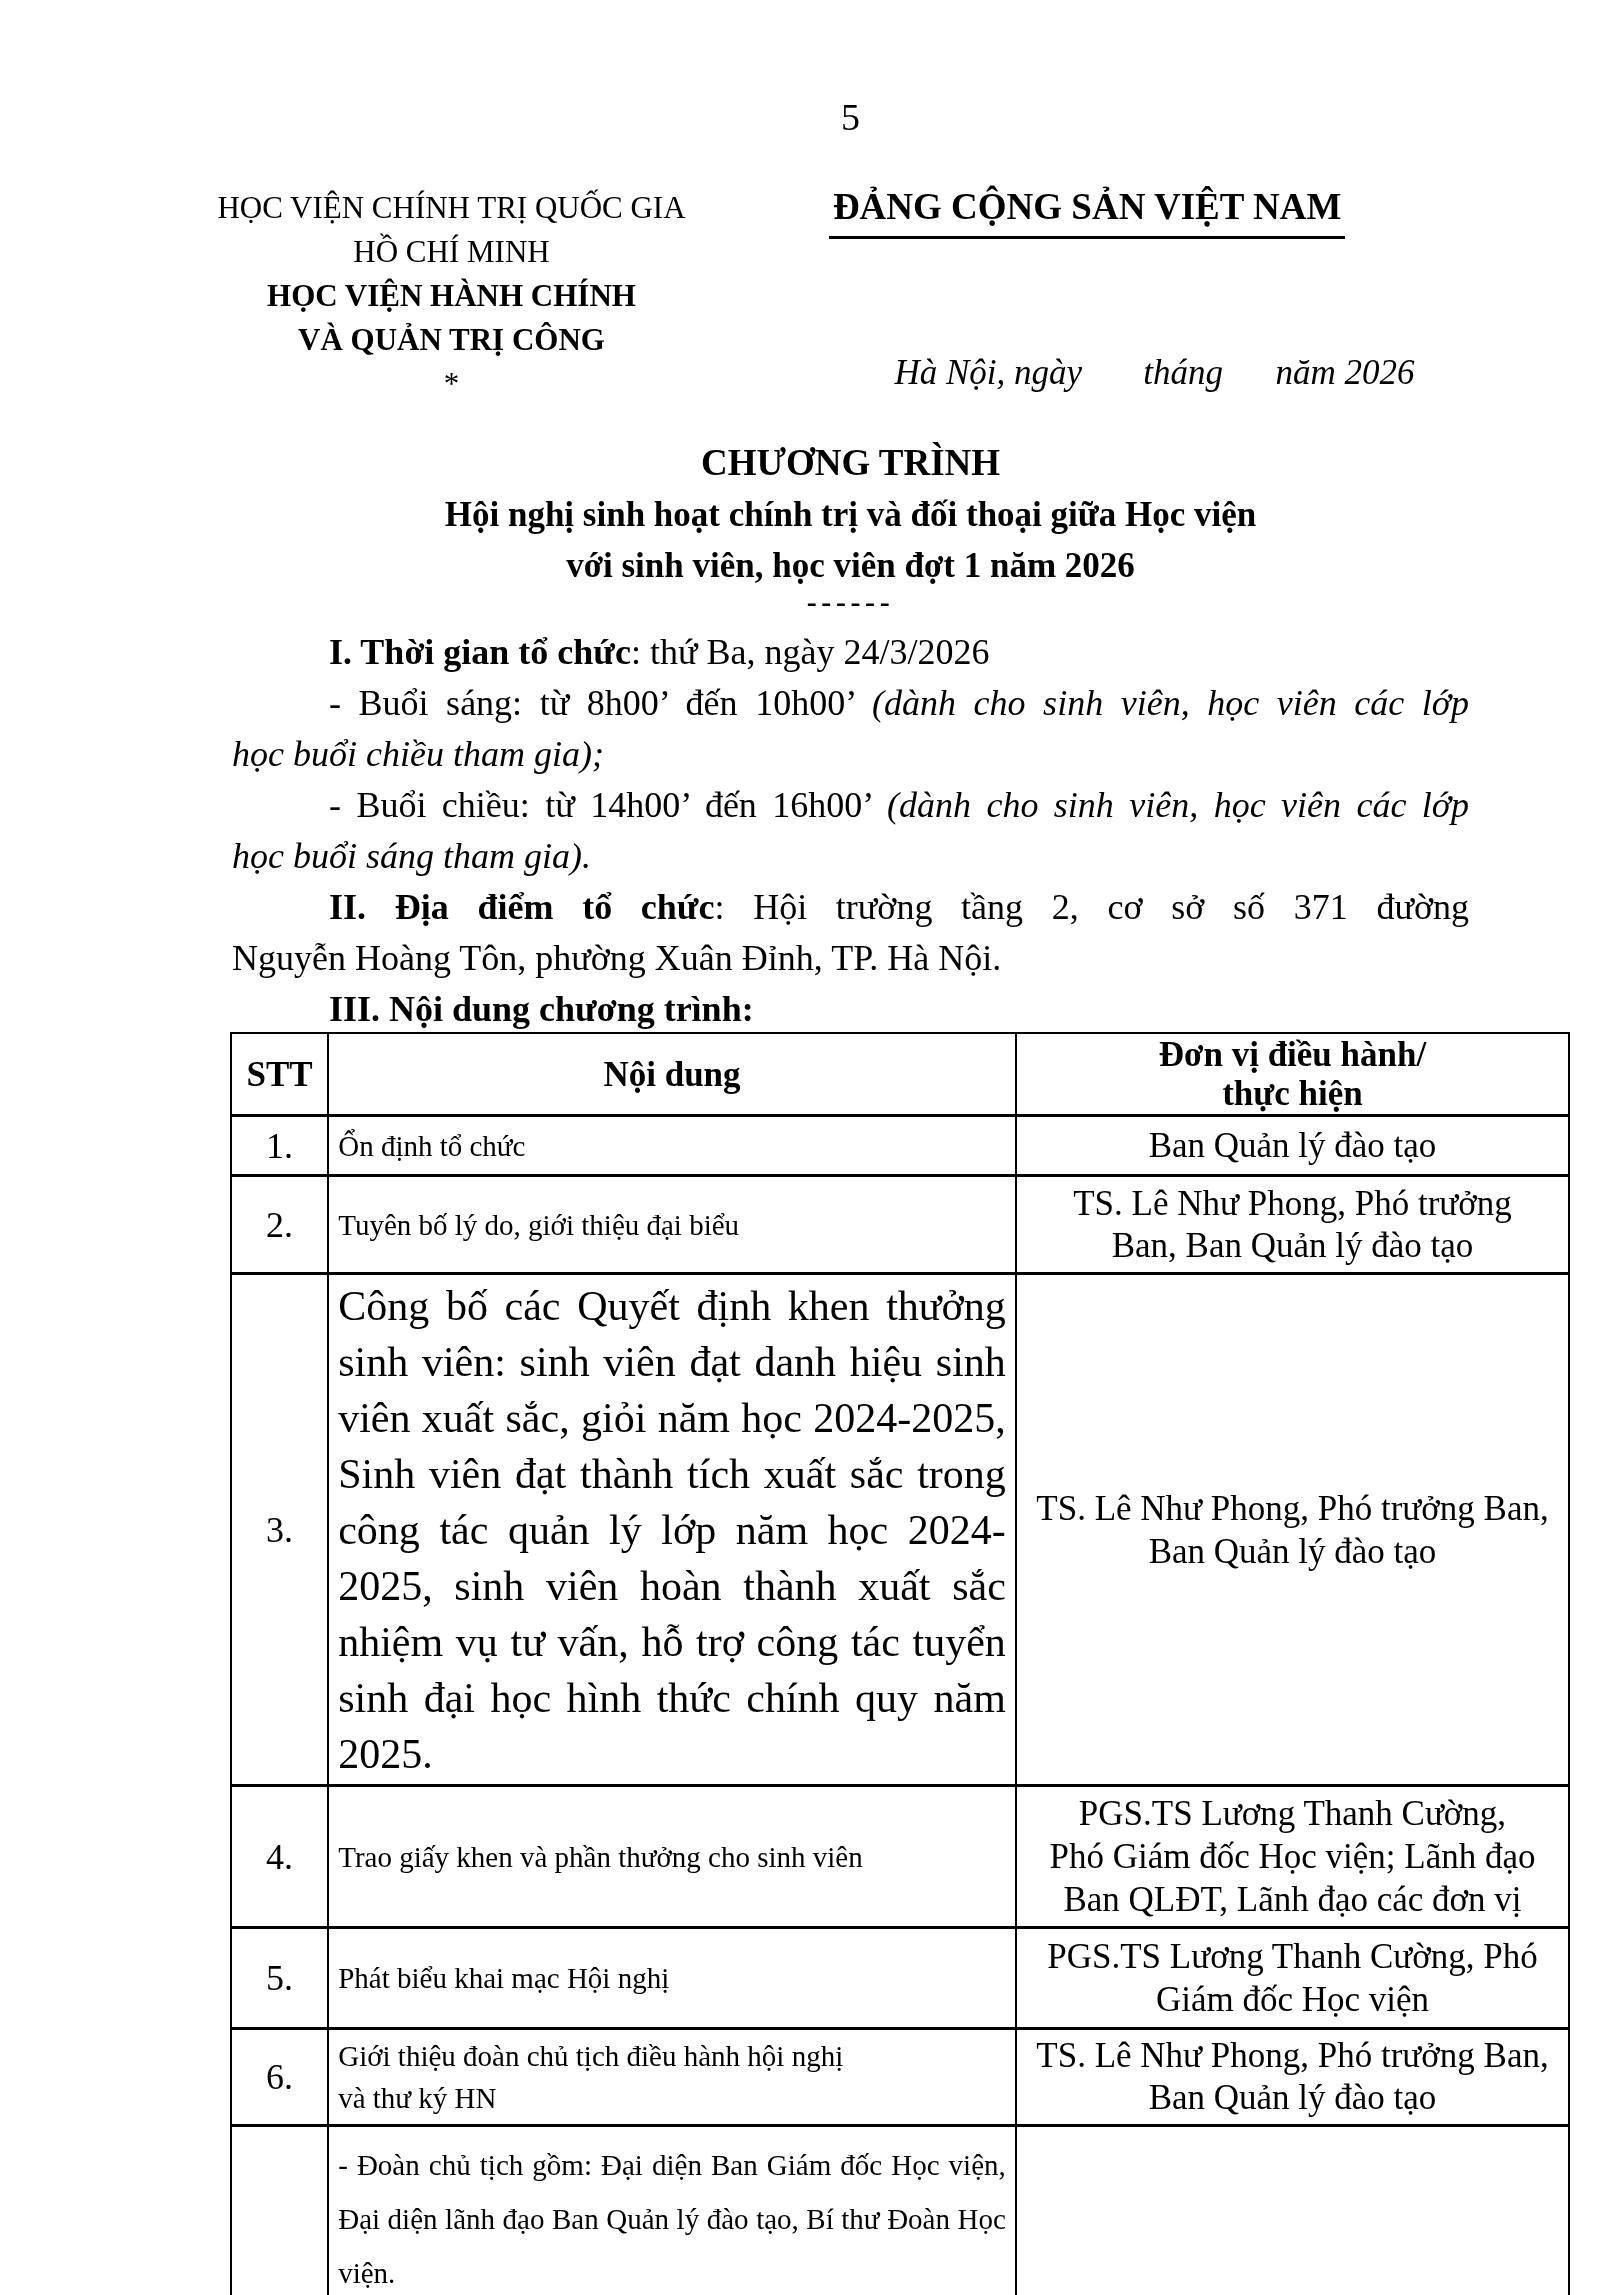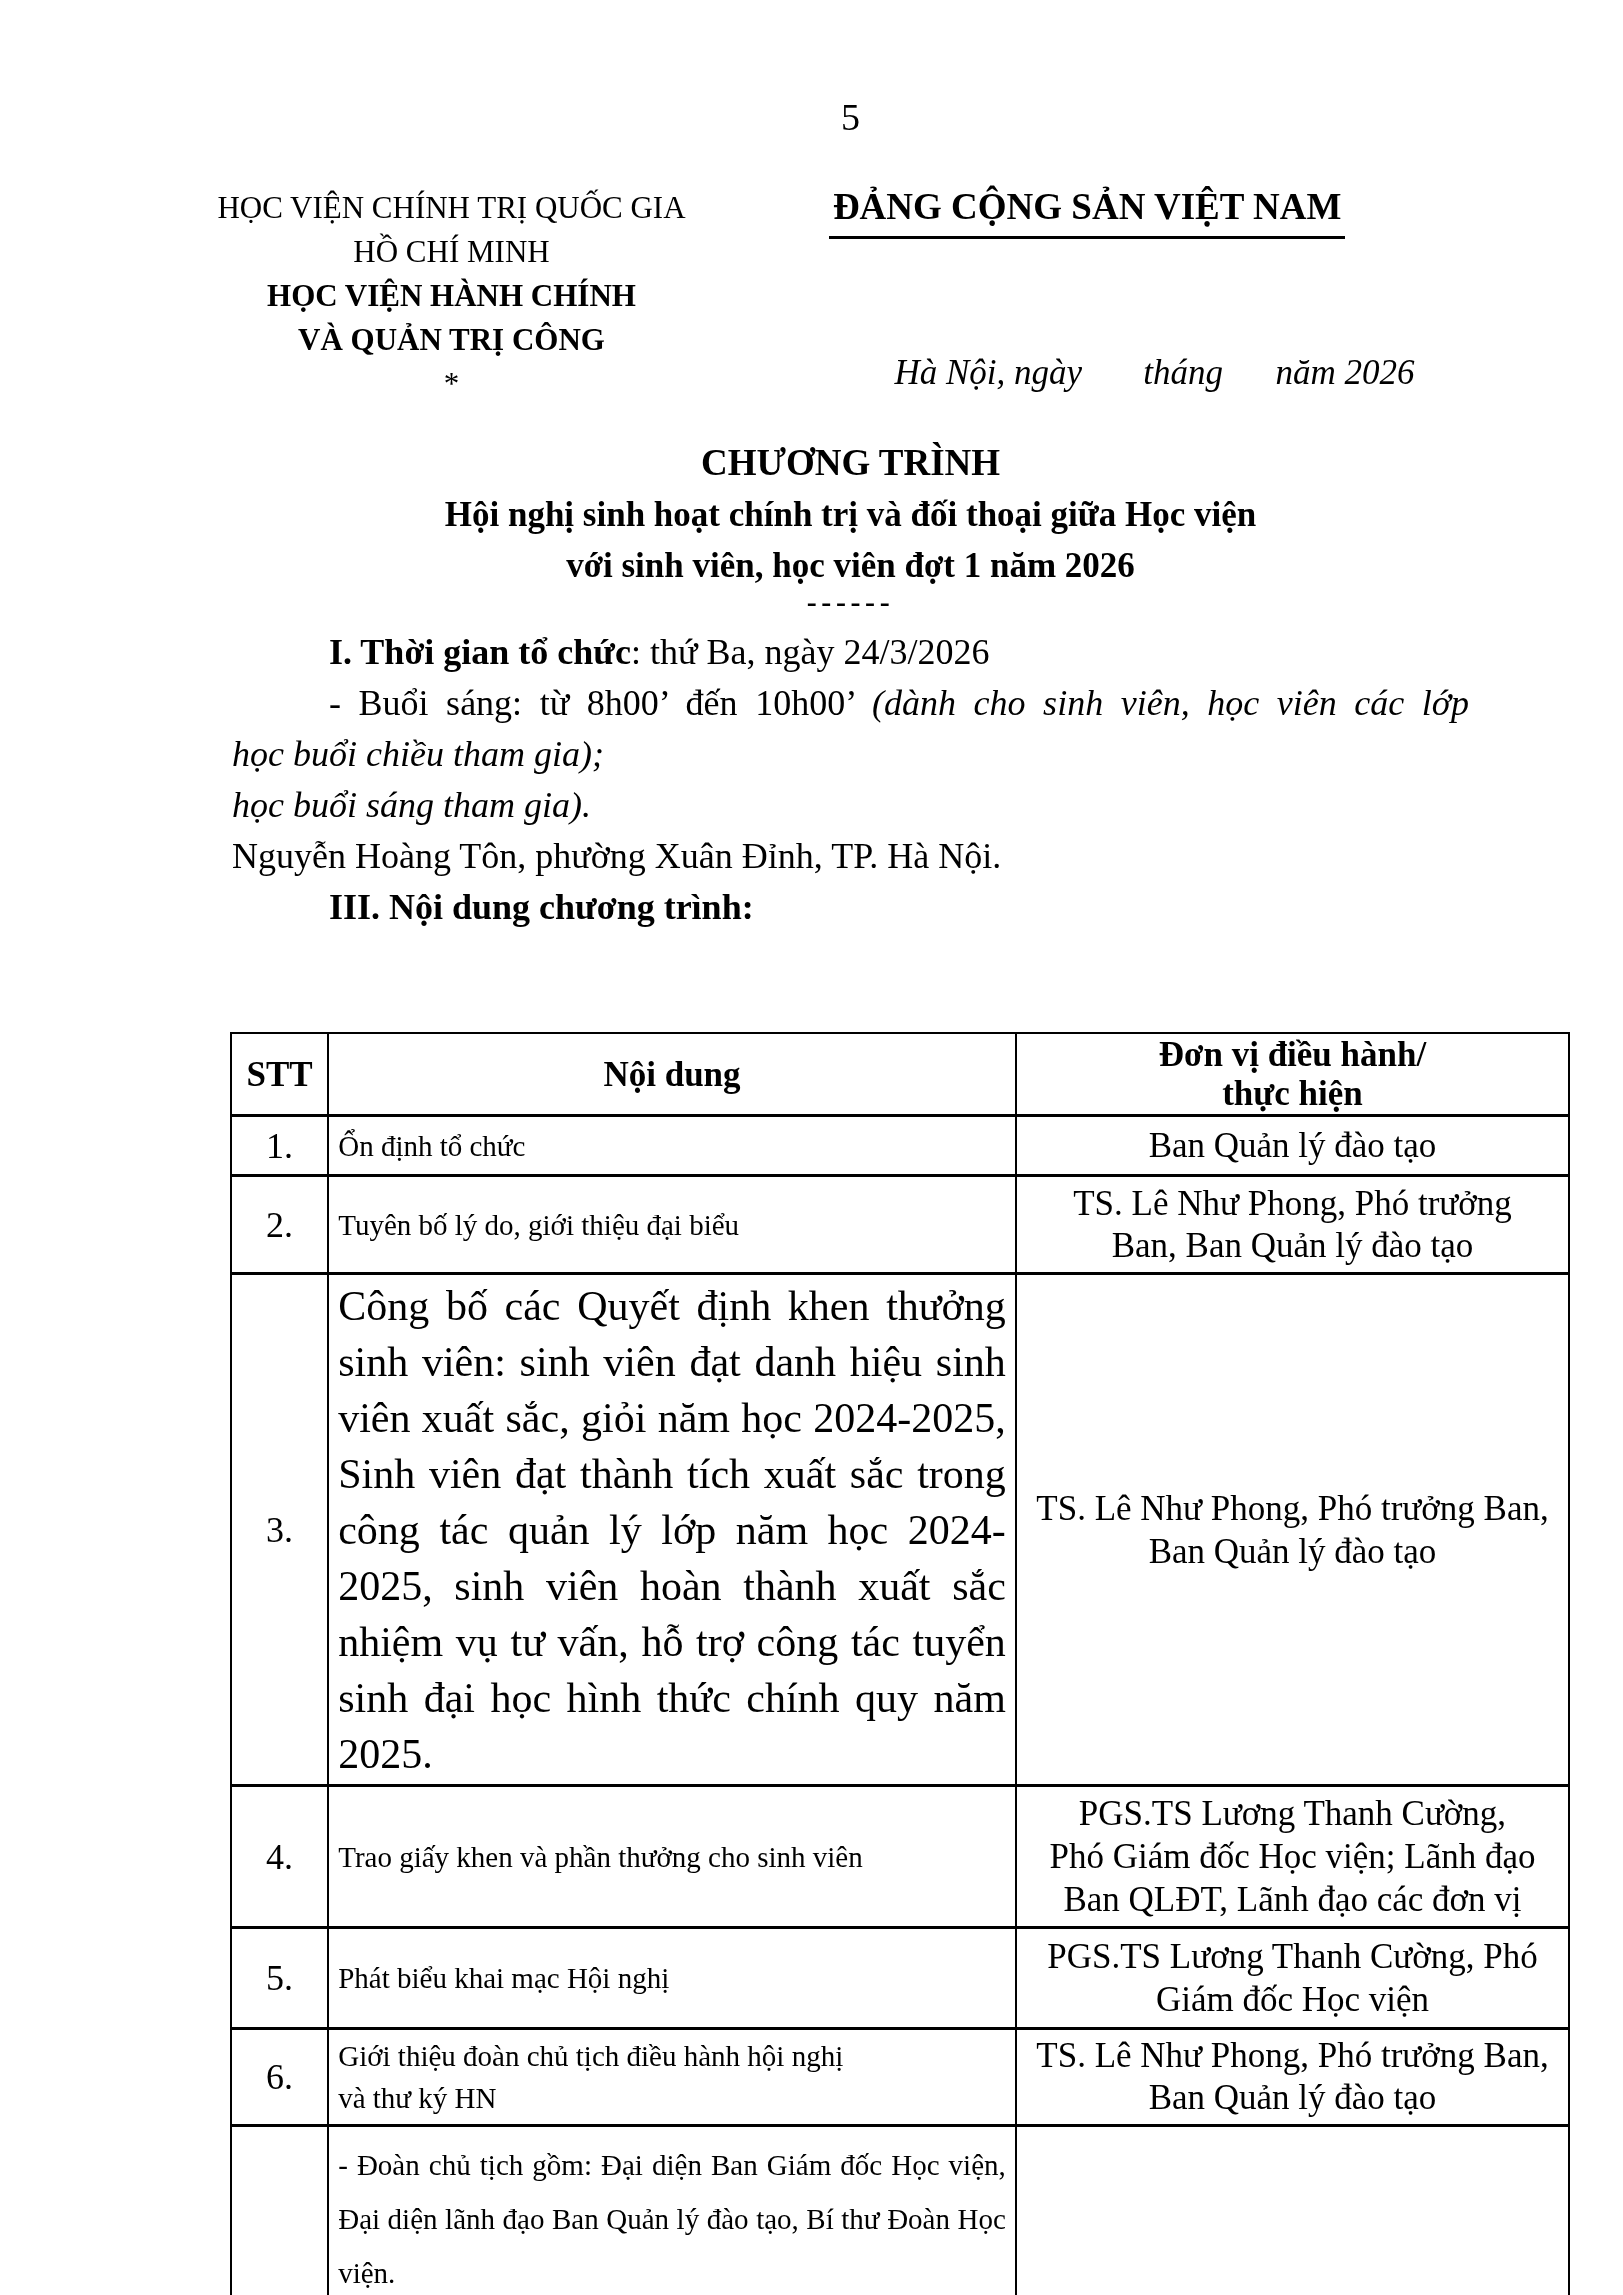--- a/index.html
+++ b/index.html
@@ -84,22 +84,28 @@
 <div id="body-text" class="abs">
   <div class="line indent">
     <span class="b">I. Thời gian tổ chức</span><span>: thứ Ba, ngày 24/3/2026</span>
   </div>
   <div class="line indent stretch">
     <span>- Buổi sáng: từ 8h00’ đến 10h00’ </span><span class="it">(dành cho sinh viên, học viên các lớp</span>
   </div>
   <div class="line">
     <span class="it">học buổi chiều tham gia);</span>
   </div>
+  <div class="line indent stretch">
+    <span>- Buổi chiều: từ 14h00’ đến 16h00’ </span><span class="it">(dành cho sinh viên, học viên các lớp</span>
+  </div>
   <div class="line">
     <span class="it">học buổi sáng tham gia).</span>
+  </div>
+  <div class="line indent stretch">
+    <span class="b">II. Địa điểm tổ chức</span><span>: Hội trường tầng 2, cơ sở số 371 đường</span>
   </div>
   <div class="line">
     <span>Nguyễn Hoàng Tôn, phường Xuân Đỉnh, TP. Hà Nội.</span>
   </div>
   <div class="line indent">
     <span class="b">III. Nội dung chương trình:</span>
   </div>
 </div>
 
 <table id="agenda" class="abs">

